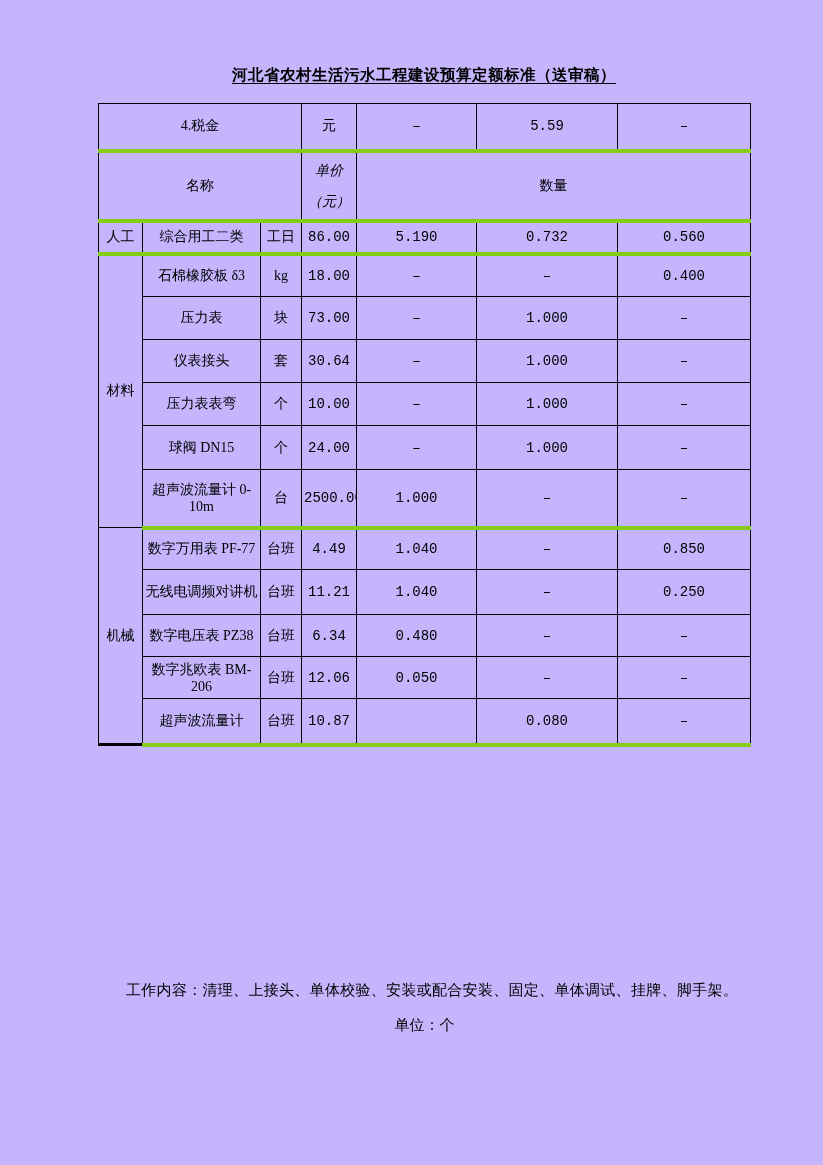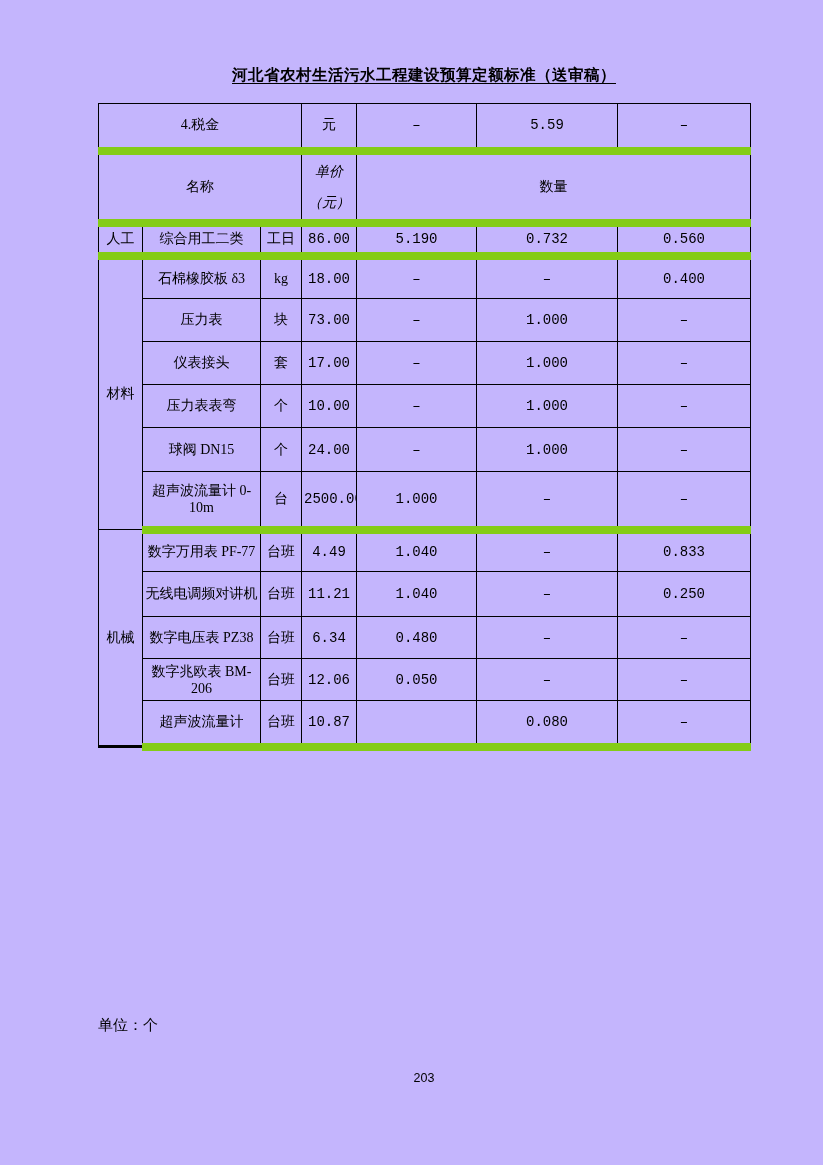--- a/index.html
+++ b/index.html
@@ -42,37 +42,37 @@
     text-align: center;
     vertical-align: middle;
     font-size: 14px;
     padding: 1px 2px;
     overflow: hidden;
   }
   td.num {
     font-family: "Liberation Mono", "DejaVu Sans Mono", monospace;
     font-size: 13px;
   }
-  tr.tax-row td, tr.head-row td, tr.sec-end td { border-bottom: 8px solid #84cc16; }
+  tr.tax-row td, tr.head-row td, tr.sec-end td { border-bottom: 4px solid #84cc16; }
   td.cat { border-bottom: 2px solid #000; }
   td.tax-label { text-align: left; padding-left: 6px; }
   .price-head div { line-height: 31px; font-style: italic; }
   .work-content {
     position: absolute;
     top: 981px;
     left: 126px;
     font-size: 15px;
     letter-spacing: 0.3px;
   }
   .unit-note {
     position: absolute;
     top: 1016px;
     left: 98px;
     width: 653px;
-    text-align: left;
+    text-align: center;
     font-size: 15px;
   }
   .page-number {
     position: absolute;
     top: 1071px;
     left: 98px;
     width: 652px;
     text-align: center;
     font-size: 12.5px;
     font-family: "Liberation Sans", "DejaVu Sans", sans-serif;
@@ -139,21 +139,21 @@
       <td>压力表</td>
       <td>块</td>
       <td class="num">73.00</td>
       <td class="num">–</td>
       <td class="num">1.000</td>
       <td class="num">–</td>
     </tr>
     <tr style="height:43px">
       <td>仪表接头</td>
       <td>套</td>
-      <td class="num">17.00</td>
+      <td class="num">30.64</td>
       <td class="num">–</td>
       <td class="num">1.000</td>
       <td class="num">–</td>
     </tr>
     <tr style="height:43px">
       <td>压力表表弯</td>
       <td>个</td>
       <td class="num">10.00</td>
       <td class="num">–</td>
       <td class="num">1.000</td>
@@ -176,21 +176,21 @@
       <td class="num">–</td>
     </tr>
 
     <tr style="height:42px">
       <td class="cat" rowspan="5">机械</td>
       <td>数字万用表 PF-77</td>
       <td>台班</td>
       <td class="num">4.49</td>
       <td class="num">1.040</td>
       <td class="num">–</td>
-      <td class="num">0.833</td>
+      <td class="num">0.850</td>
     </tr>
     <tr style="height:45px">
       <td>无线电调频对讲机</td>
       <td>台班</td>
       <td class="num">11.21</td>
       <td class="num">1.040</td>
       <td class="num">–</td>
       <td class="num">0.250</td>
     </tr>
     <tr style="height:42px">
@@ -213,16 +213,16 @@
       <td>超声波流量计</td>
       <td>台班</td>
       <td class="num">10.87</td>
       <td class="num"></td>
       <td class="num">0.080</td>
       <td class="num">–</td>
     </tr>
   </tbody>
     </table>
 
+  <div class="work-content">工作内容：清理、上接头、单体校验、安装或配合安装、固定、单体调试、挂牌、脚手架。</div>
   <div class="unit-note">单位：个</div>
-  <div class="page-number">203</div>
 
 </div>
 
 </body></html>

